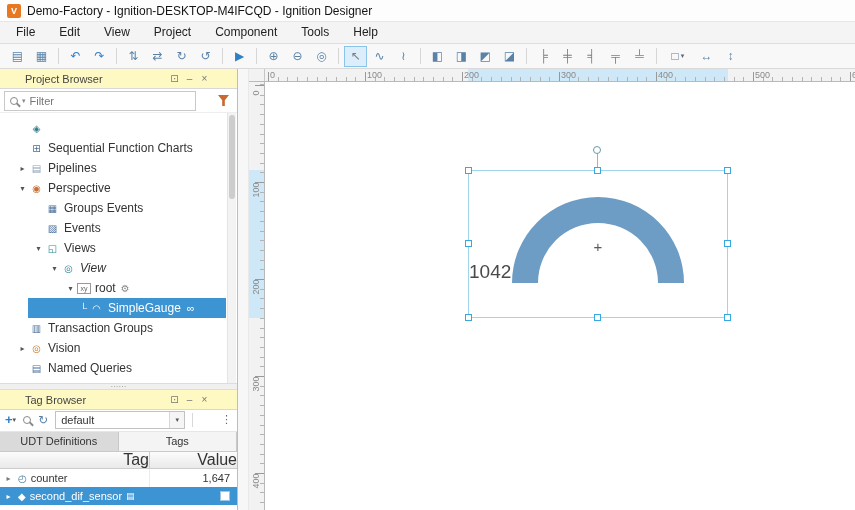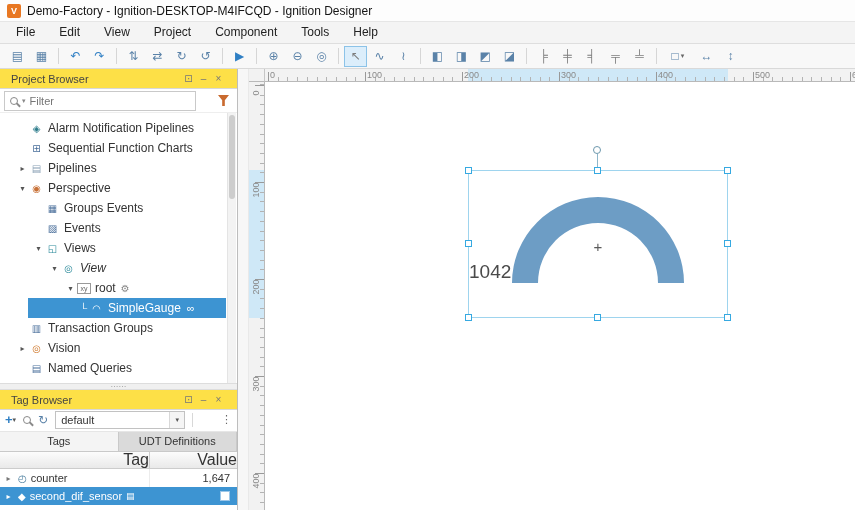--- a/index.html
+++ b/index.html
@@ -19,21 +19,21 @@
 .toolbar{position:absolute;top:44px;left:0;right:0;height:25px;background:#f8f8f8;border-bottom:1px solid #d9d9d9;display:flex;align-items:center;padding-left:6px;gap:1px}
 .tb{width:23px;height:21px;border:1px solid transparent;background:transparent;display:flex;align-items:center;justify-content:center;font-size:12px;color:#5a82a8;cursor:default;flex:none}
 .tb.blue{color:#2f7fc4}
 .tb.gray{color:#7d7d7d}
 .tb.active{background:#dceefb;border-color:#8cc3e8}
 .tb .caret{font-size:7px;color:#666;margin-left:2px}
 .tbsep{width:1px;height:16px;background:#d6d6d6;margin:0 4px;flex:none}
 
 
 #left{position:absolute;top:69px;left:0;width:238px;bottom:0;background:#fff;border-right:1px solid #bdbdbd}
-.phead{height:20px;background:#fde047;border-bottom:1px solid #d8d8d8;display:flex;align-items:center;padding:0 11px;font-size:11px;color:#444}
+.phead{height:20px;background:#fef9c3;border-bottom:1px solid #d8d8d8;display:flex;align-items:center;padding:0 25px;font-size:11px;color:#444}
 .phead .sp{flex:1}
 .pbtn{width:15px;text-align:center;color:#777;font-size:10px;cursor:default}
 
 .filterrow{height:24px;display:flex;align-items:center;padding:2px 4px;gap:18px;border-bottom:1px solid #eee}
 .searchbox{flex:1;height:20px;border:1px solid #c9c9c9;background:#fff;display:flex;align-items:center;padding:0 5px;gap:4px}
 .mag{width:8px;height:8px;border:1.5px solid #8a8a8a;border-radius:50%;position:relative;flex:none}
 .mag::after{content:"";position:absolute;width:5px;height:1.5px;background:#8a8a8a;transform:rotate(45deg);right:-4px;bottom:-2px}
 .searchbox .scaret{font-size:7px;color:#888}
 .searchbox input{border:none;outline:none;flex:1;font-size:11px;color:#333;min-width:0;background:transparent}
 .funnel{width:11px;height:11px;background:#c96a2f;clip-path:polygon(0 0,100% 0,62% 48%,62% 100%,38% 100%,38% 48%);flex:none;margin:0 4px}
@@ -240,21 +240,20 @@
         <span class="scaret">▾</span>
         <input type="text" placeholder="Filter" style="">
       </div>
       <span class="funnel"></span>
     </div>
 
     <div class="tree">
       <div class="trow">
         <span class="exp"></span>
         <span class="ticon" style="color:#2e7d8c">◈</span>
-        <span class="tlabel">Alarm Notification Pipelines</span>
       </div>
       <div class="trow">
         <span class="exp"></span>
         <span class="ticon" style="color:#4a6f9b">⊞</span>
         <span class="tlabel">Sequential Function Charts</span>
       </div>
       <div class="trow">
         <span class="exp">▸</span>
         <span class="ticon" style="color:#8aa0b5">▤</span>
         <span class="tlabel">Pipelines</span>
@@ -344,22 +343,22 @@
       <span class="refresh">↻</span>
       <div class="provider">
         <span class="ptext">default</span>
         <span class="pcaret">▾</span>
       </div>
       <span class="minisep"></span>
       <span class="vdots">⋮</span>
     </div>
 
     <div class="tabs">
+      <div class="tab">UDT Definitions</div>
       <div class="tab active">Tags</div>
-      <div class="tab">UDT Definitions</div>
     </div>
 
     <div class="colhead">
       <div class="col c1">Tag</div>
       <div class="col c2">Value</div>
     </div>
 
     <div class="tagrow tr1">
       <div class="tcell-tag">
         <span class="texp">▸</span>

